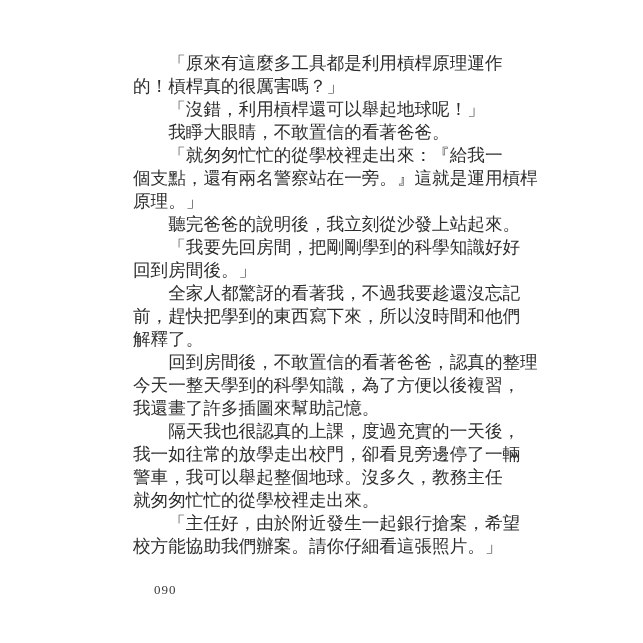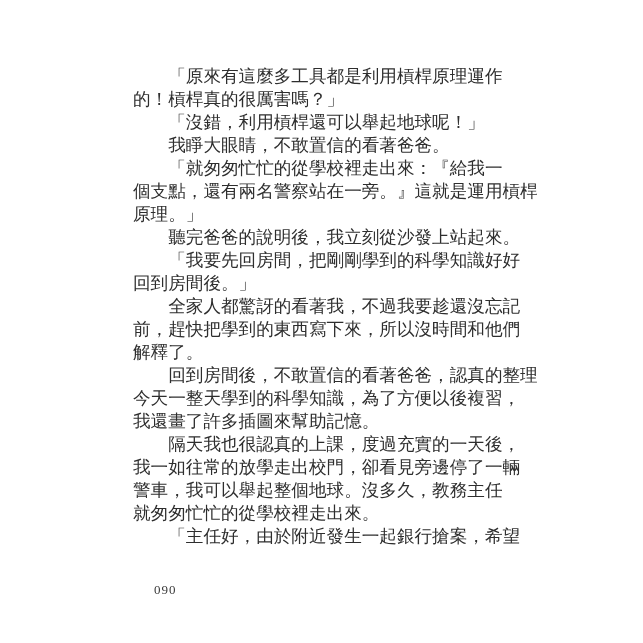--- a/index.html
+++ b/index.html
@@ -15,21 +15,21 @@
   .page {
     position: relative;
     width: 643px;
     height: 643px;
     background: #ffffff;
     font-family: "Liberation Serif", "DejaVu Serif", serif;
   }
   .text-block {
     position: absolute;
     left: 133px;
-    top: 65px;
+    top: 52px;
     width: 400px;
     color: #2e2e2e;
   }
   .line {
     height: 23px;
     line-height: 23px;
     font-size: 17.6px;
     white-space: nowrap;
     letter-spacing: 0;
   }
@@ -66,15 +66,16 @@
       <div class="line">前，趕快把學到的東西寫下來，所以沒時間和他們</div>
       <div class="line">解釋了。</div>
       <div class="line indent">回到房間後，不敢置信的看著爸爸，認真的整理</div>
       <div class="line">今天一整天學到的科學知識，為了方便以後複習，</div>
       <div class="line">我還畫了許多插圖來幫助記憶。</div>
       <div class="line indent">隔天我也很認真的上課，度過充實的一天後，</div>
       <div class="line">我一如往常的放學走出校門，卻看見旁邊停了一輛</div>
       <div class="line">警車，我可以舉起整個地球。沒多久，教務主任</div>
       <div class="line">就匆匆忙忙的從學校裡走出來。</div>
       <div class="line indent">「主任好，由於附近發生一起銀行搶案，希望</div>
+      <div class="line">校方能協助我們辦案。請你仔細看這張照片。」</div>
     </div>
   <div class="page-number">090</div>
 </div>
 
 </body></html>

